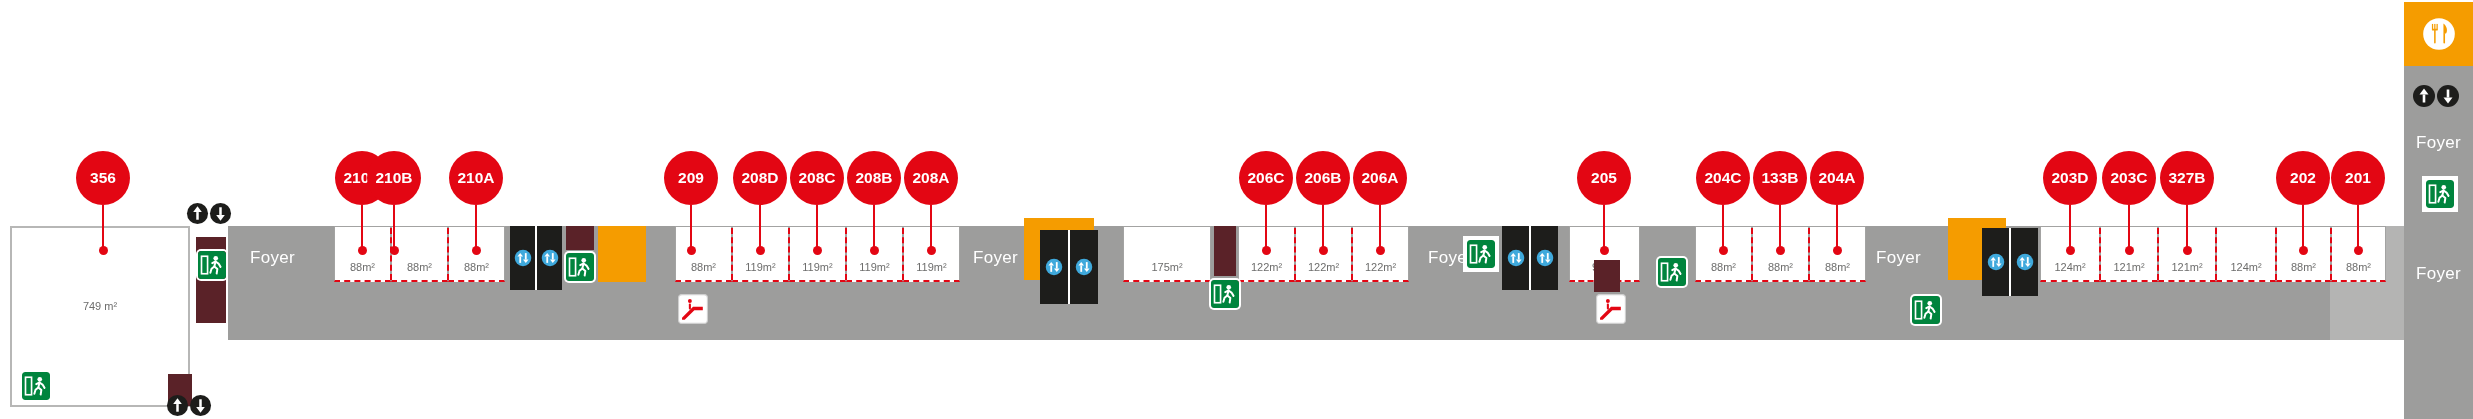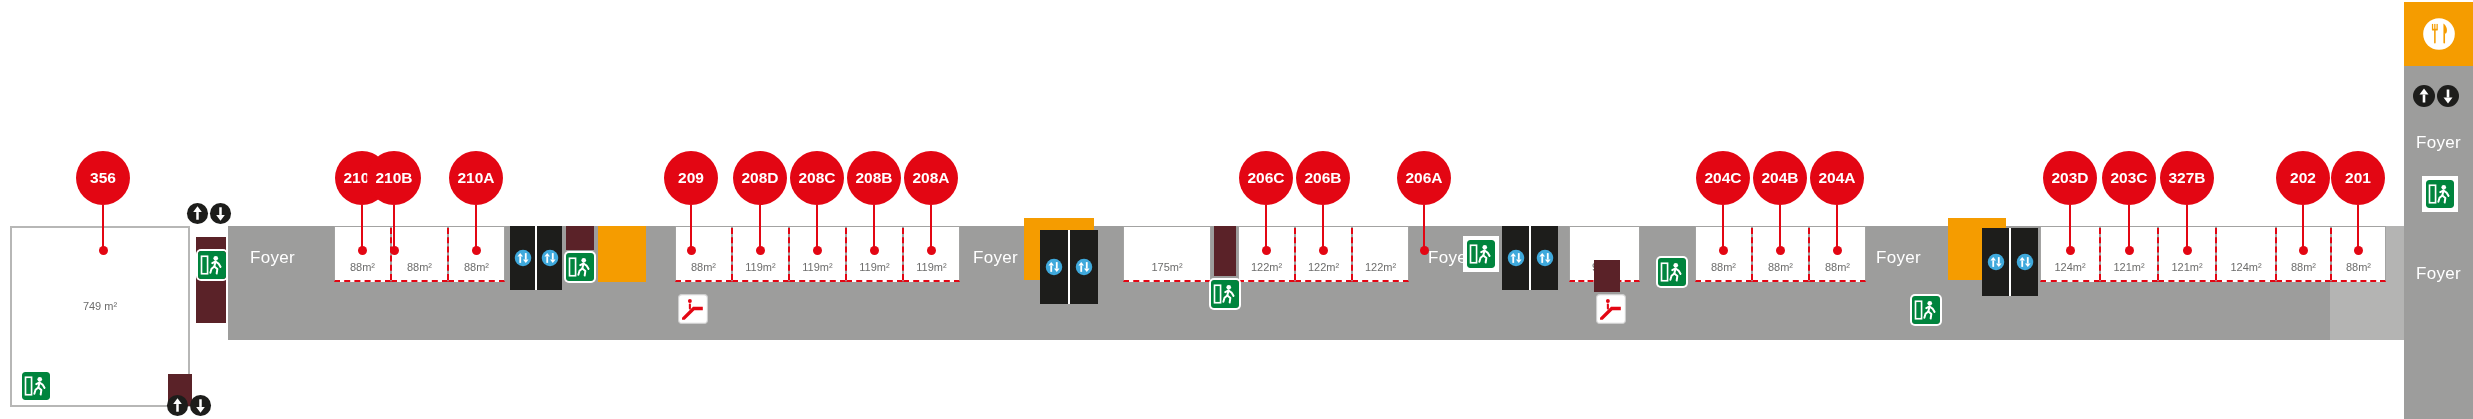--- a/index.html
+++ b/index.html
@@ -380,37 +380,44 @@
       <div class="marker-leader"></div>
       <div class="marker-dot"></div>
     </div>
   <div class="marker" style="left:1323px">
       <div class="marker-circle">
         <span>206B</span>
       </div>
       <div class="marker-leader"></div>
       <div class="marker-dot"></div>
     </div>
-  <div class="marker" style="left:1424px">
+  <div class="marker" style="left:1380px">
       <div class="marker-circle">
         <span>206A</span>
       </div>
       <div class="marker-leader"></div>
       <div class="marker-dot"></div>
     </div>
+  <div class="marker" style="left:1604px">
+      <div class="marker-circle">
+        <span>205</span>
+      </div>
+      <div class="marker-leader"></div>
+      <div class="marker-dot"></div>
+    </div>
   <div class="marker" style="left:1723px">
       <div class="marker-circle">
         <span>204C</span>
       </div>
       <div class="marker-leader"></div>
       <div class="marker-dot"></div>
     </div>
   <div class="marker" style="left:1780px">
       <div class="marker-circle">
-        <span>204B</span>
+        <span>133B</span>
       </div>
       <div class="marker-leader"></div>
       <div class="marker-dot"></div>
     </div>
   <div class="marker" style="left:1837px">
       <div class="marker-circle">
         <span>204A</span>
       </div>
       <div class="marker-leader"></div>
       <div class="marker-dot"></div>

